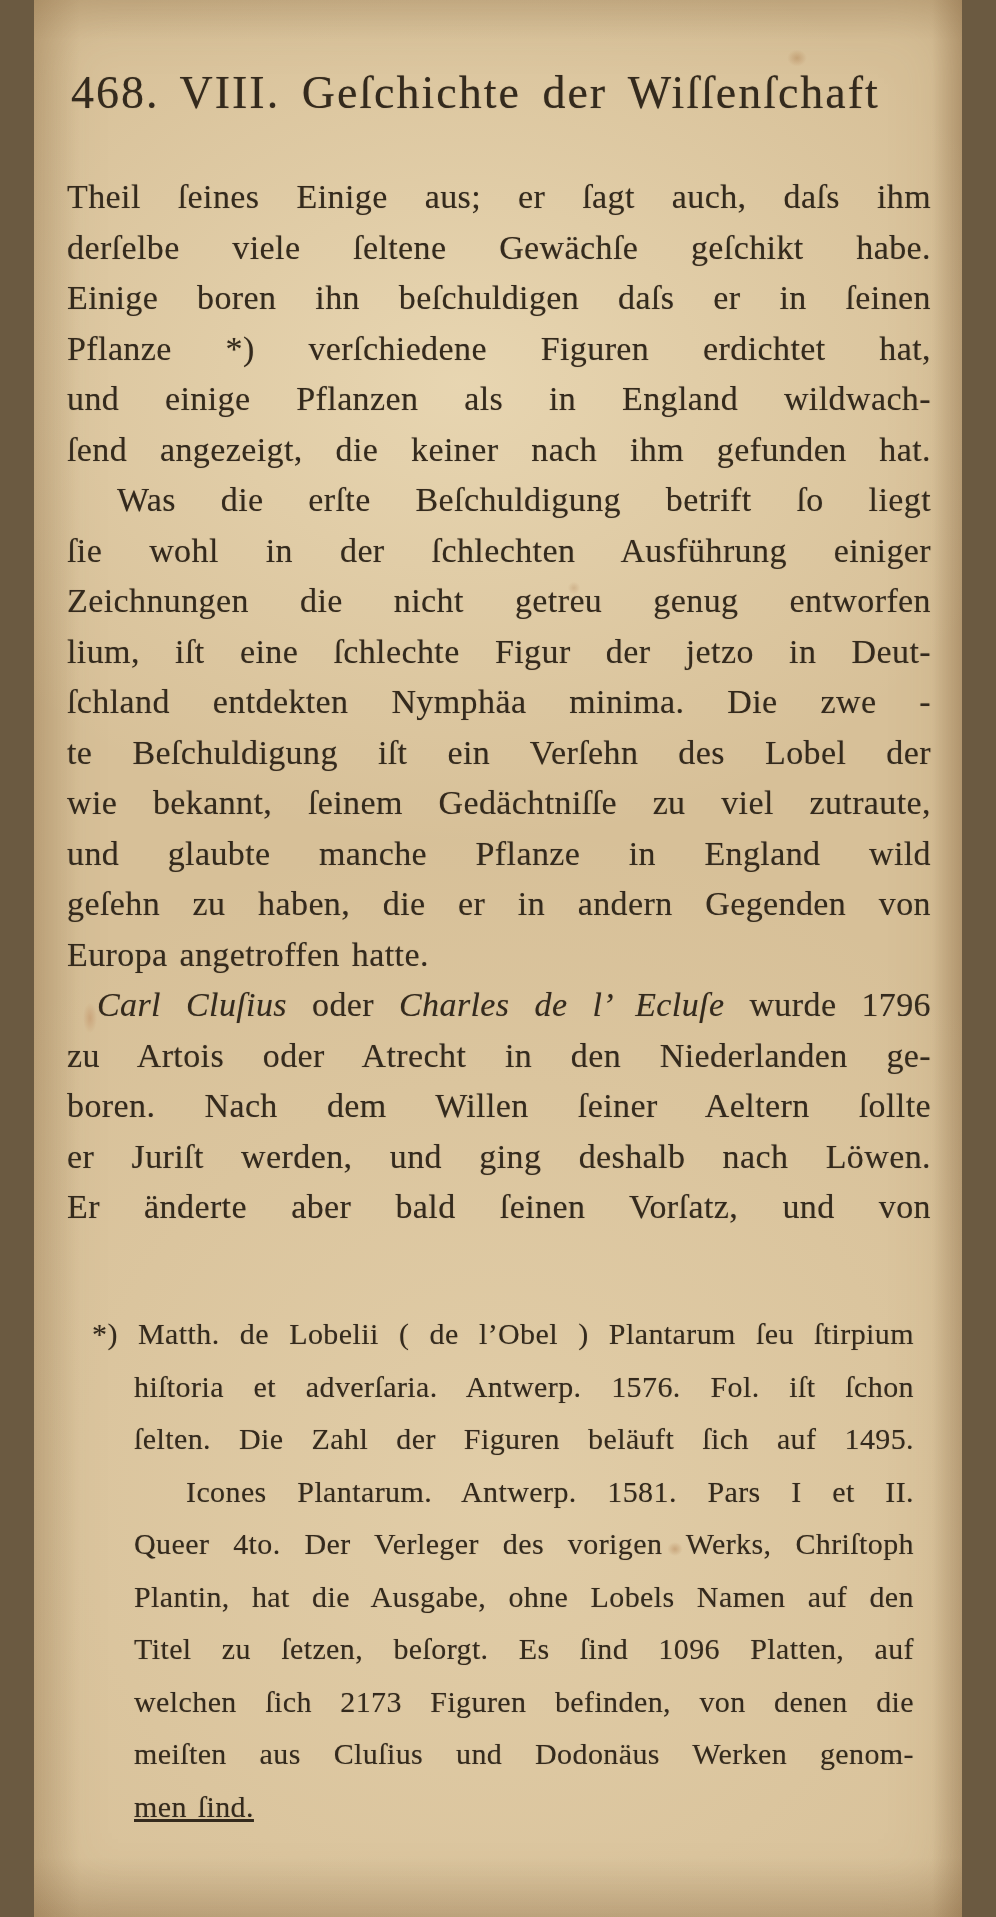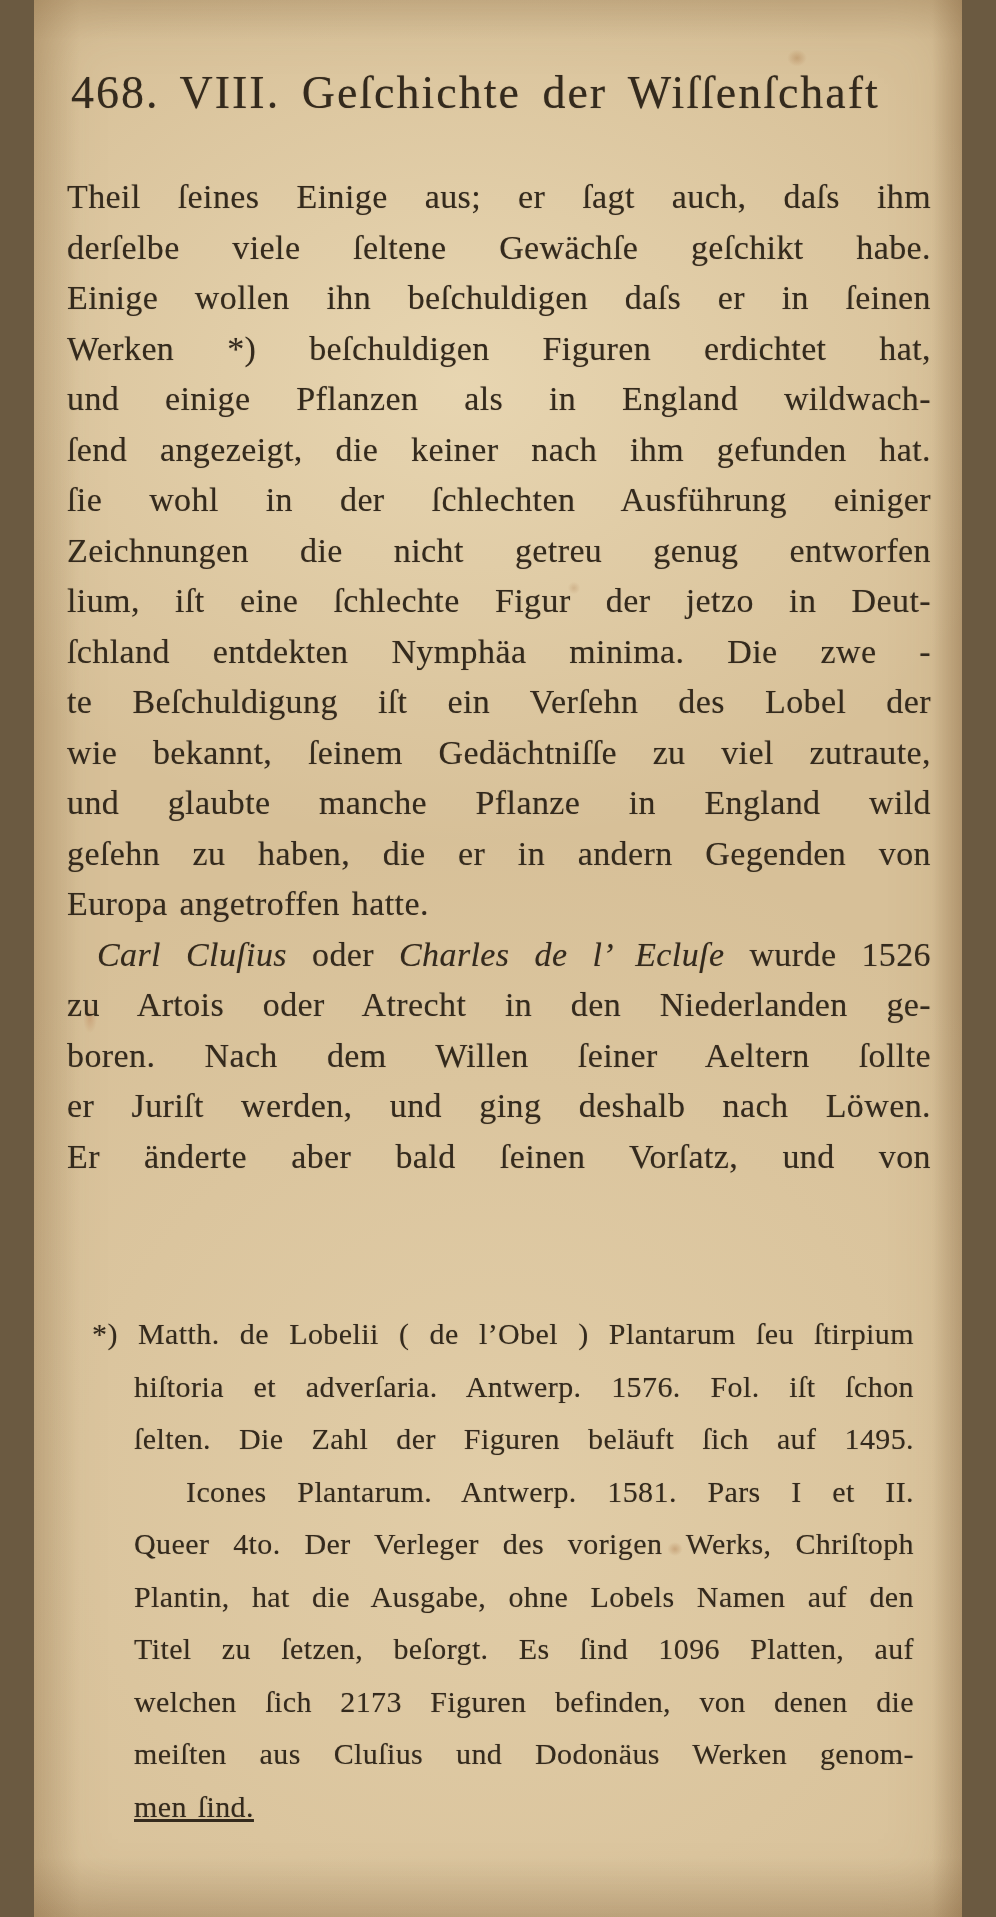--- a/index.html
+++ b/index.html
@@ -63,34 +63,35 @@
 <body>
 
 <div class="page">
   <header class="running-head">
     <span class="pgnum">468.</span><span>VIII. Geſchichte der Wiſſenſchaft</span>
   </header>
 
   <main class="body-text" id="body-lines">
       <div class="bline">Theil ſeines Einige aus; er ſagt auch, daſs ihm</div>
       <div class="bline">derſelbe viele ſeltene Gewächſe geſchikt habe.</div>
-      <div class="bline">Einige wollen ihn beſchuldigen daſs er in ſeinen</div>
-      <div class="bline">Werken *) beſchuldigen Figuren erdichtet hat,</div>
+      <div class="bline">Einige boren ihn beſchuldigen daſs er in ſeinen</div>
+      <div class="bline">Pflanze *) verſchiedene Figuren erdichtet hat,</div>
       <div class="bline">und einige Pflanzen als in England wildwach-</div>
       <div class="bline">ſend angezeigt, die keiner nach ihm gefunden hat.</div>
+      <div class="bline indent">Was die erſte Beſchuldigung betrift ſo liegt</div>
       <div class="bline">ſie wohl in der ſchlechten Ausführung einiger</div>
       <div class="bline">Zeichnungen die nicht getreu genug entworfen</div>
       <div class="bline">lium, iſt eine ſchlechte Figur der jetzo in Deut-</div>
       <div class="bline">ſchland entdekten Nymphäa minima. Die zwe -</div>
       <div class="bline">te Beſchuldigung iſt ein Verſehn des Lobel der</div>
       <div class="bline">wie bekannt, ſeinem Gedächtniſſe zu viel zutraute,</div>
       <div class="bline">und glaubte manche Pflanze in England wild</div>
       <div class="bline">geſehn zu haben, die er in andern Gegenden von</div>
       <div class="bline short">Europa angetroffen hatte.</div>
-      <div class="bline indent2"><span class="it">Carl Cluſius</span><span> oder </span><span class="it">Charles de l’ Ecluſe</span><span> wurde 1526</span></div>
+      <div class="bline indent2"><span class="it">Carl Cluſius</span><span> oder </span><span class="it">Charles de l’ Ecluſe</span><span> wurde 1796</span></div>
       <div class="bline">zu Artois oder Atrecht in den Niederlanden ge-</div>
       <div class="bline">boren. Nach dem Willen ſeiner Aeltern ſollte</div>
       <div class="bline">er Juriſt werden, und ging deshalb nach Löwen.</div>
       <div class="bline">Er änderte aber bald ſeinen Vorſatz, und von</div>
     </main>
 
   <section class="footnote" id="footnote-lines">
       <div class="fline hang">*) Matth. de Lobelii ( de l’Obel ) Plantarum ſeu ſtirpium</div>
       <div class="fline">hiſtoria et adverſaria. Antwerp. 1576. Fol. iſt ſchon</div>
       <div class="fline">ſelten. Die Zahl der Figuren beläuft ſich auf 1495.</div>

